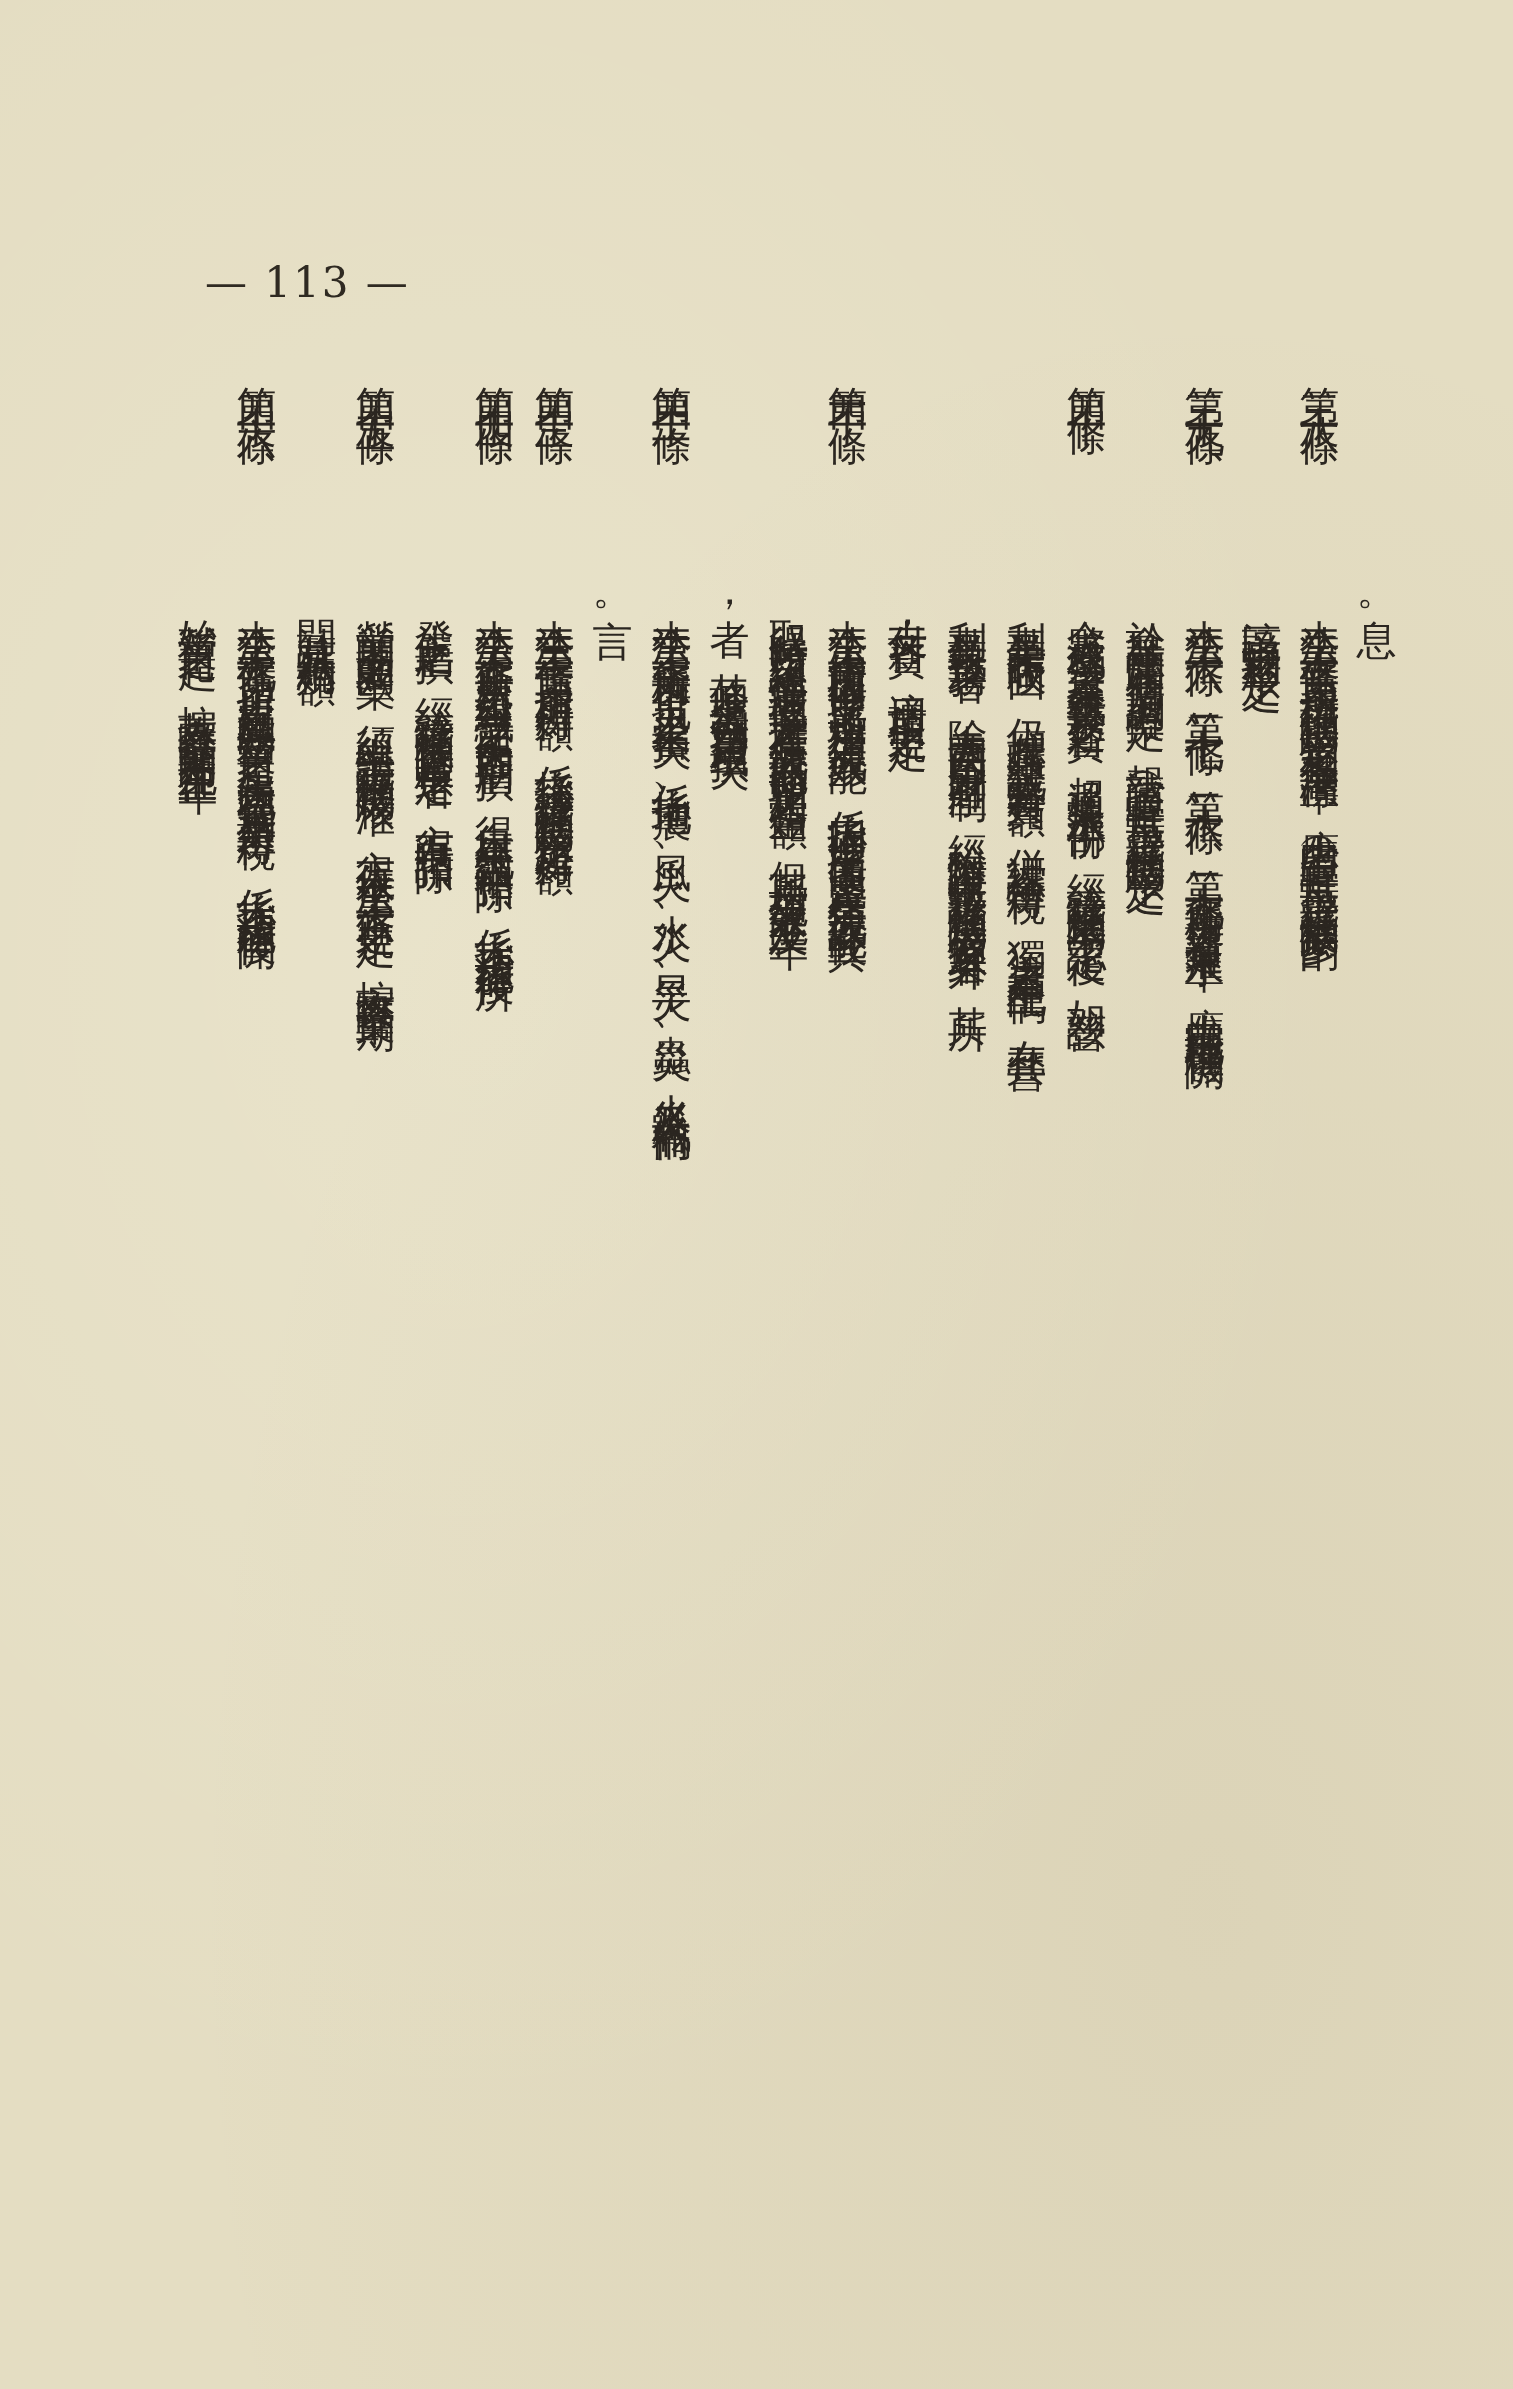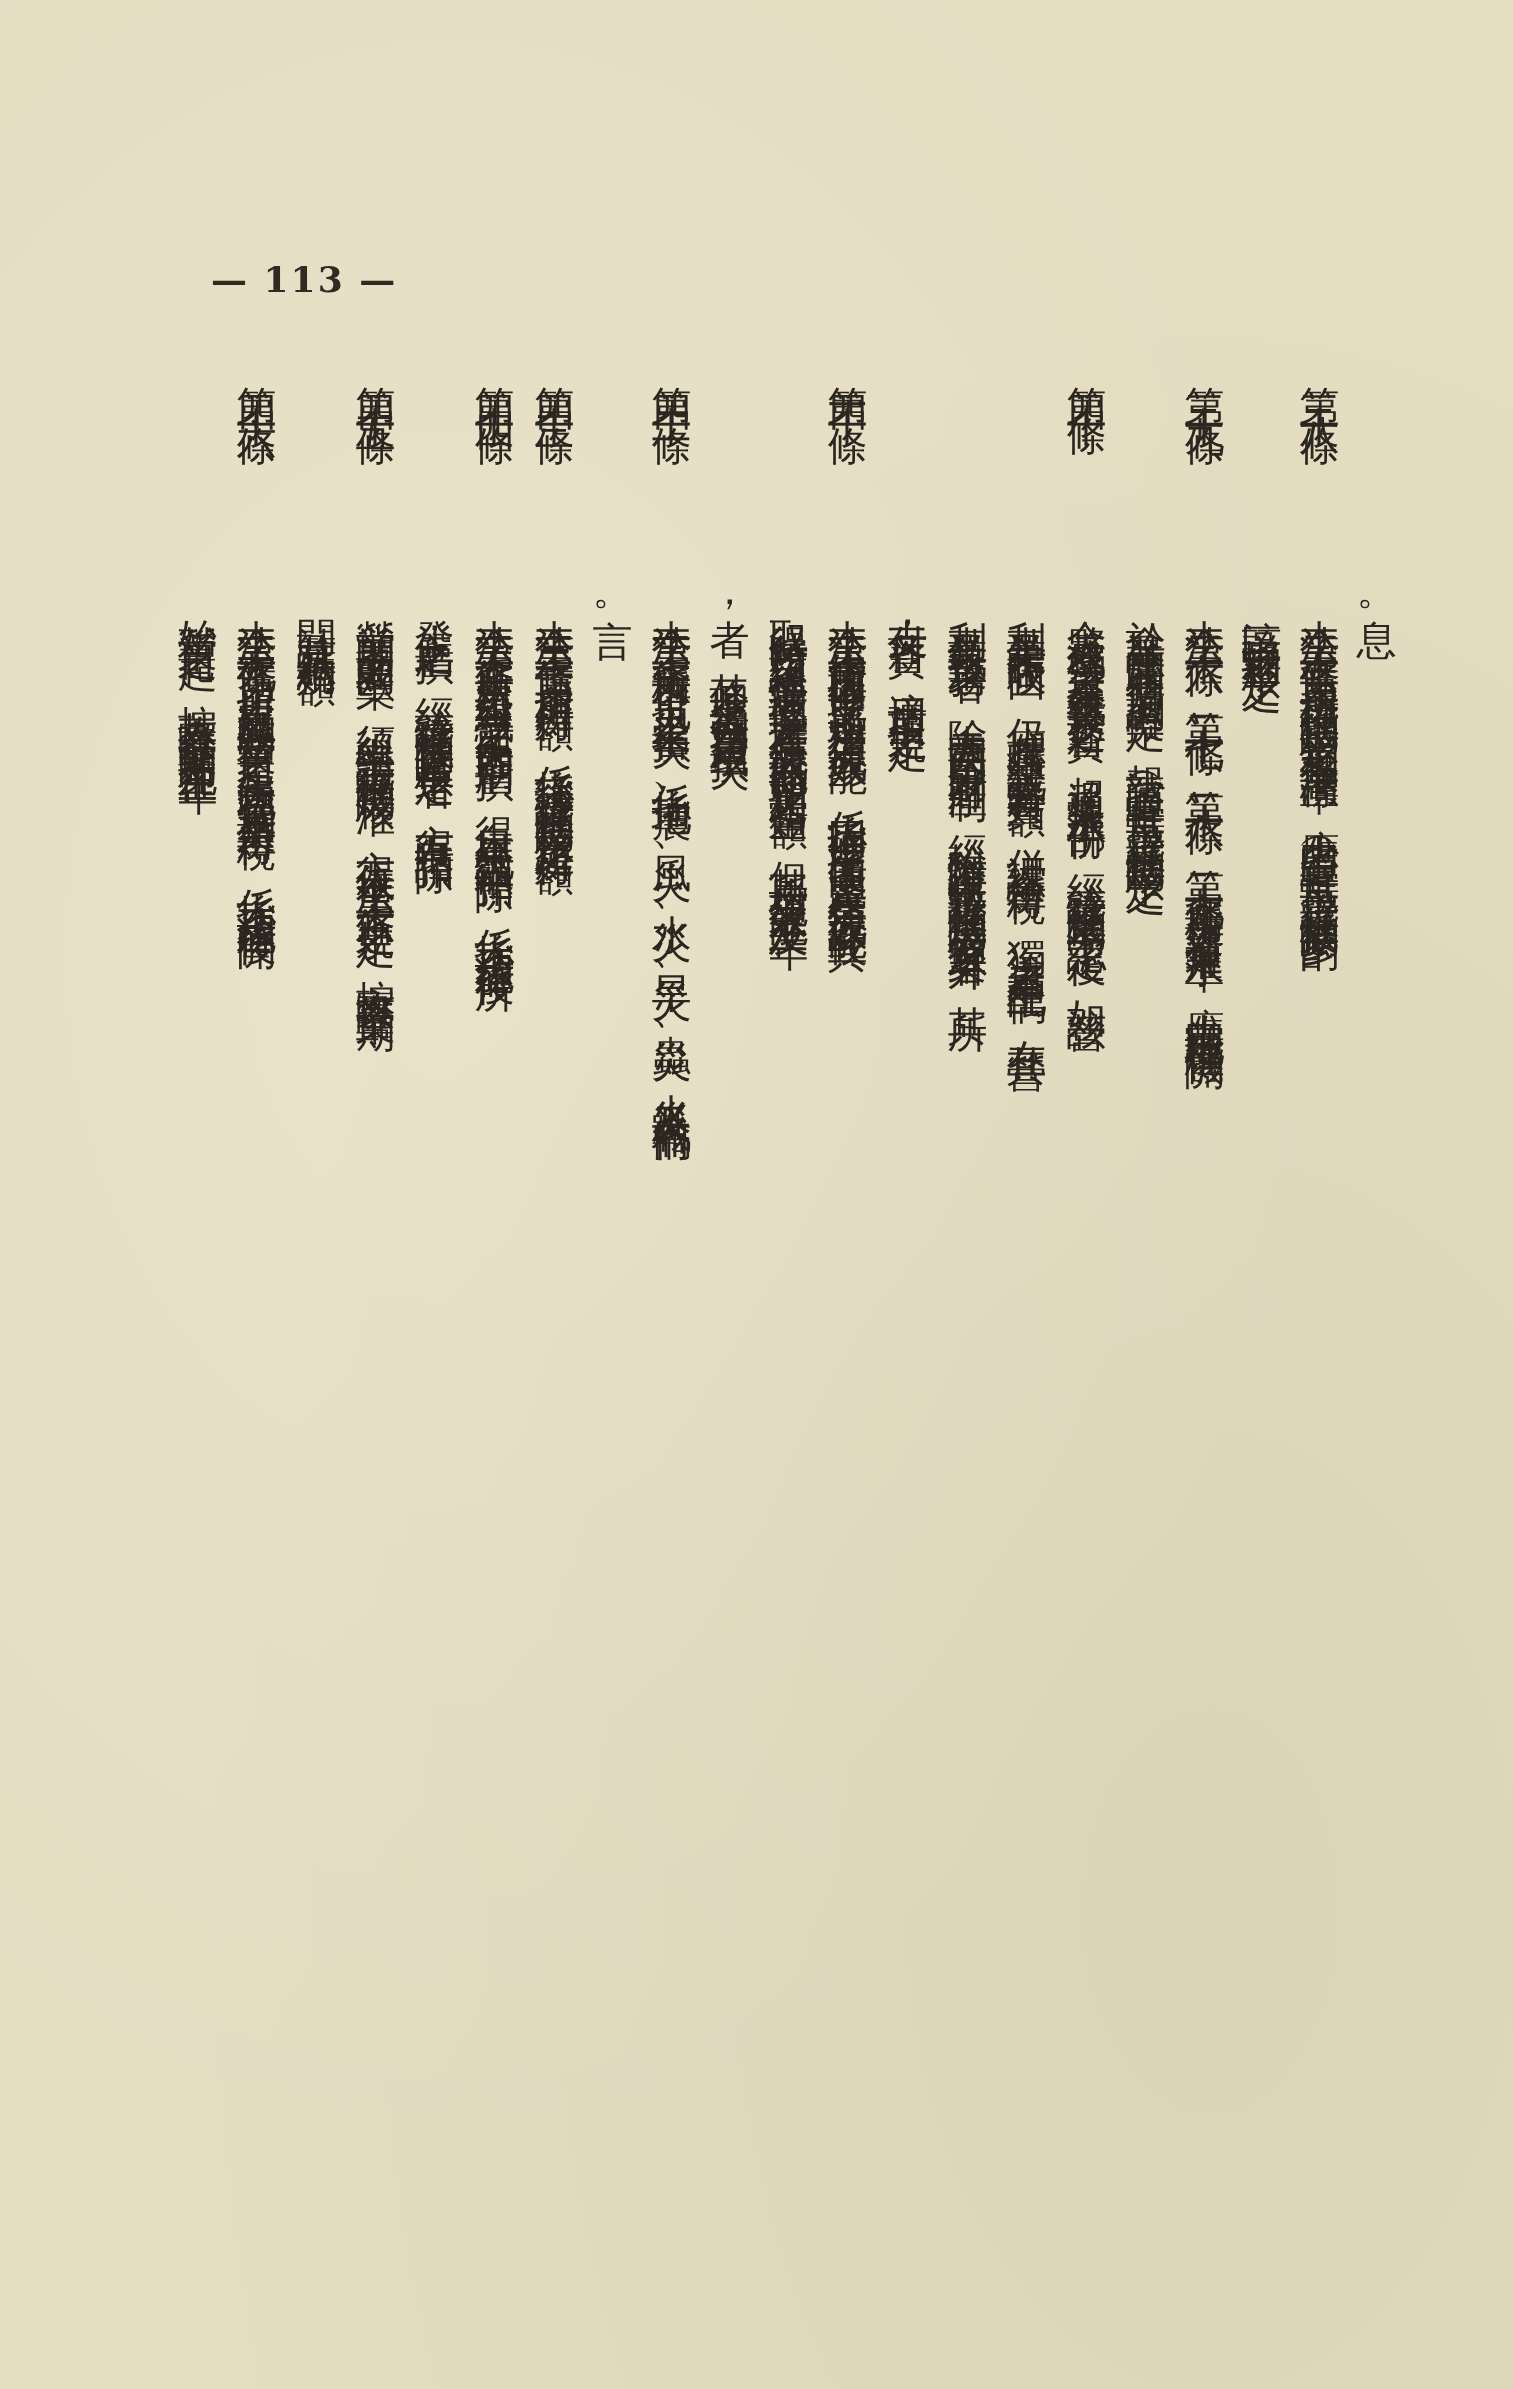--- a/index.html
+++ b/index.html
@@ -11,24 +11,23 @@
     color: #2b2620;
   }
   .page {
     position: absolute; left: 0; top: 0; width: 1513px; height: 2389px;
     background:
       radial-gradient(ellipse at 30% 40%, rgba(255,255,240,0.18), rgba(0,0,0,0) 60%),
       radial-gradient(ellipse at 80% 80%, rgba(120,100,60,0.08), rgba(0,0,0,0) 60%),
       #e4ddc2;
   }
   .page-number {
-    position: absolute; left: 211px; top: 258px;
-    font-size: 36px; letter-spacing: 2px; color: #2f2a22;
+    position: absolute; left: 205px; top: 258px;
+    font-size: 42px; letter-spacing: 2px; color: #2f2a22;
     white-space: nowrap;
-    font-weight: bold;
   }
   .col {
     position: absolute;
     writing-mode: vertical-rl;
     text-orientation: upright;
     font-size: 40px;
     line-height: 1;
     letter-spacing: 6.5px;
     white-space: nowrap;
     transform: translateX(-50%);

